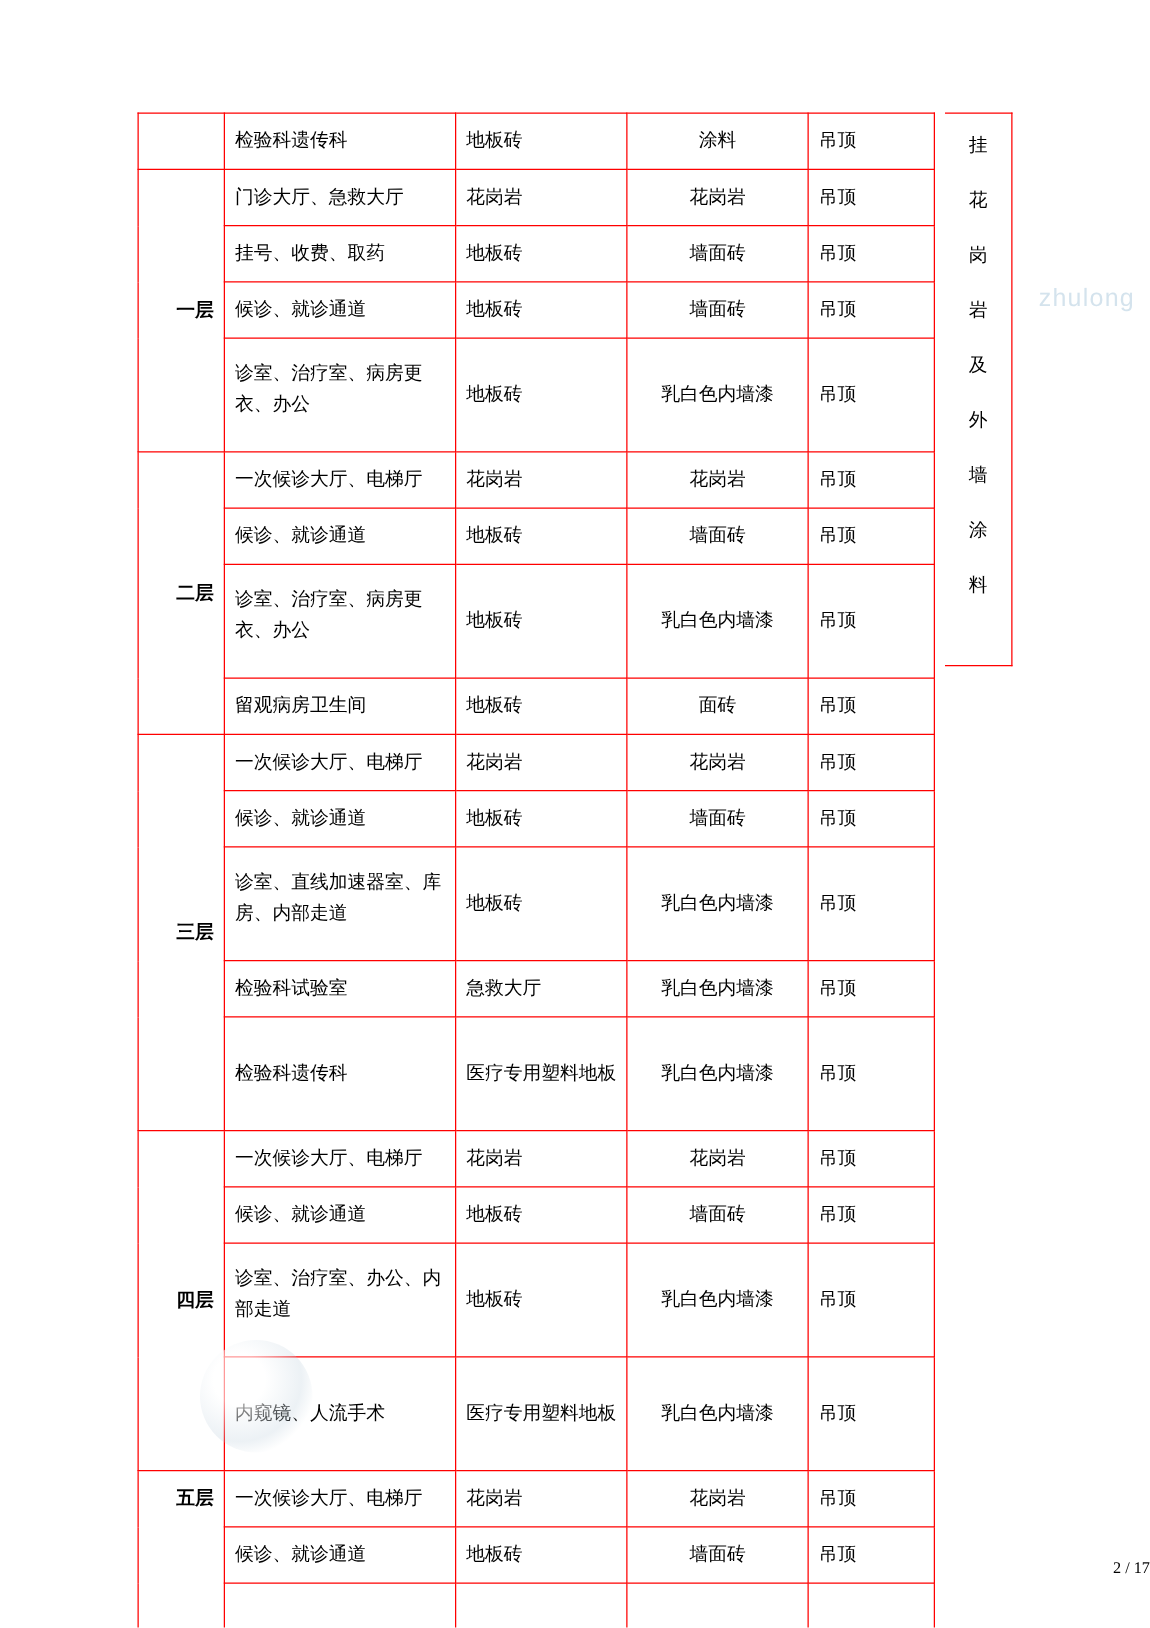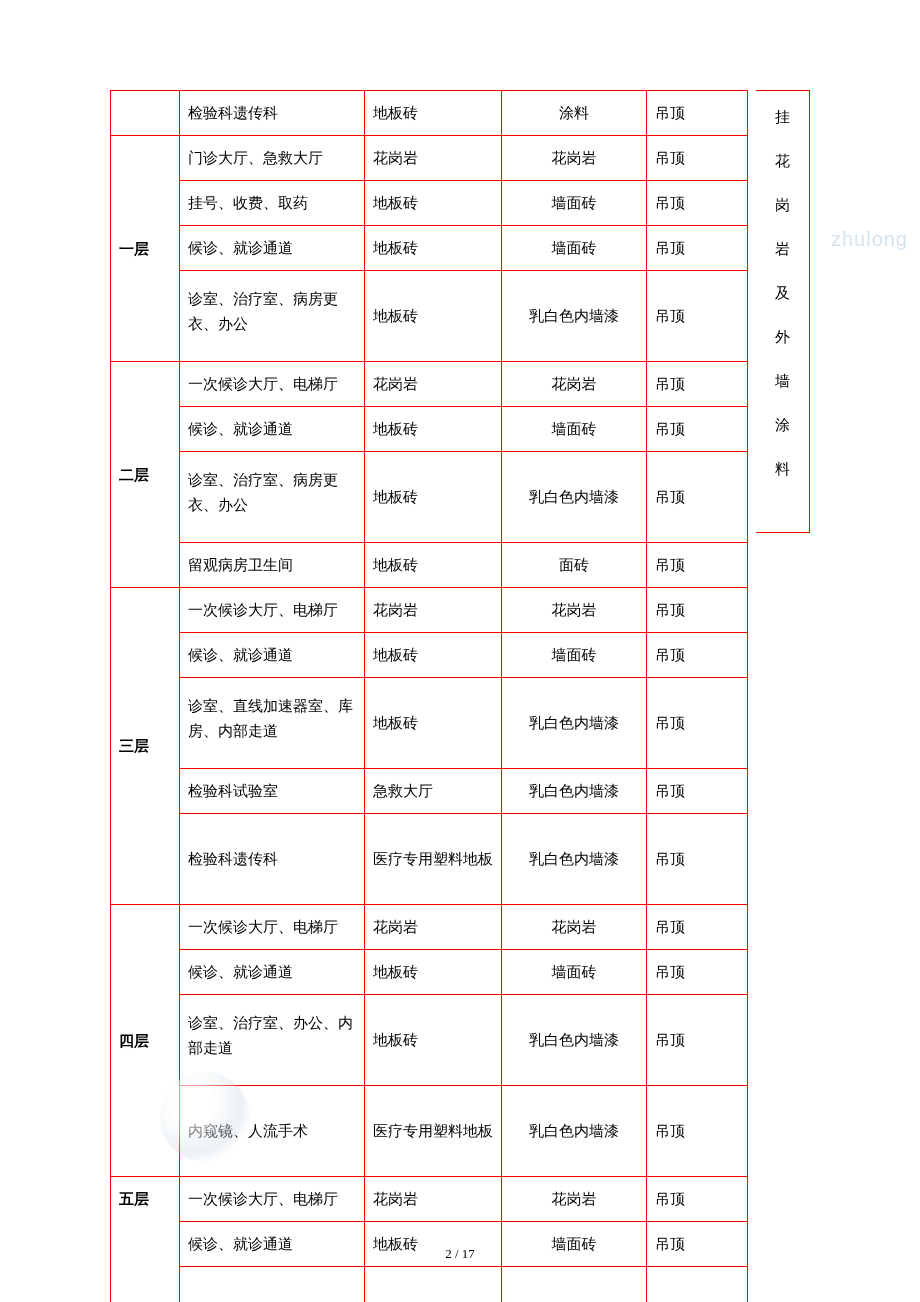--- a/index.html
+++ b/index.html
@@ -3,28 +3,28 @@
 <meta charset="utf-8">
 <style>
   html,body{margin:0;padding:0;background:#fff;}
   body{font-family:"SimSun","Songti SC","STSong",serif;font-size:16px;color:#000;}
   .page{width:920px;height:1302px;position:relative;padding:90px 110px 0 110px;box-sizing:border-box;}
   .layout{display:flex;gap:8px;align-items:flex-start;}
   table{border-collapse:collapse;table-layout:fixed;}
   td{border:1px solid #ff0000;padding:0 8px;vertical-align:middle;line-height:44px;font-size:15px;}
   .dbl td{height:90px;}
   .dbl td > span{display:inline-block;line-height:25px;}
-  .c0{width:52px;text-align:left;font-weight:bold;}
+  .c0{width:52px;text-align:right;font-weight:bold;}
   .c1{width:168px;}
   .c2{width:120px;}
   .c3{width:128px;text-align:center;}
   .c4{width:84px;}
   .sidecol{border:1px solid #ff0000;border-left:none;width:54px;box-sizing:border-box;height:443px;padding-top:4px;}
   .sidecol span{display:block;text-align:center;line-height:44px;font-size:15px;}
-  .pgnum{position:absolute;bottom:40px;left:0;right:0;text-align:center;font-size:13px;font-family:"SimSun",serif;color:#000;}
+  .pgnum{position:absolute;bottom:40px;left:0;right:0;text-align:right;font-size:13px;font-family:"SimSun",serif;color:#000;}
   .watermark{position:absolute;top:228px;right:12px;font-family:Liberation Sans, sans-serif;font-size:20px;color:rgba(170,200,220,.5);letter-spacing:1px;}
   .wmglobe{position:absolute;left:160px;bottom:140px;width:90px;height:90px;border-radius:50%;
     background:radial-gradient(circle at 35% 35%, rgba(255,255,255,.6) 0 25%, rgba(180,200,215,.25) 60%, rgba(180,200,215,0) 75%);
     pointer-events:none;}
 </style>
 </head>
 <body>
 
 <div class="page">
   <div class="watermark">zhulong</div>

